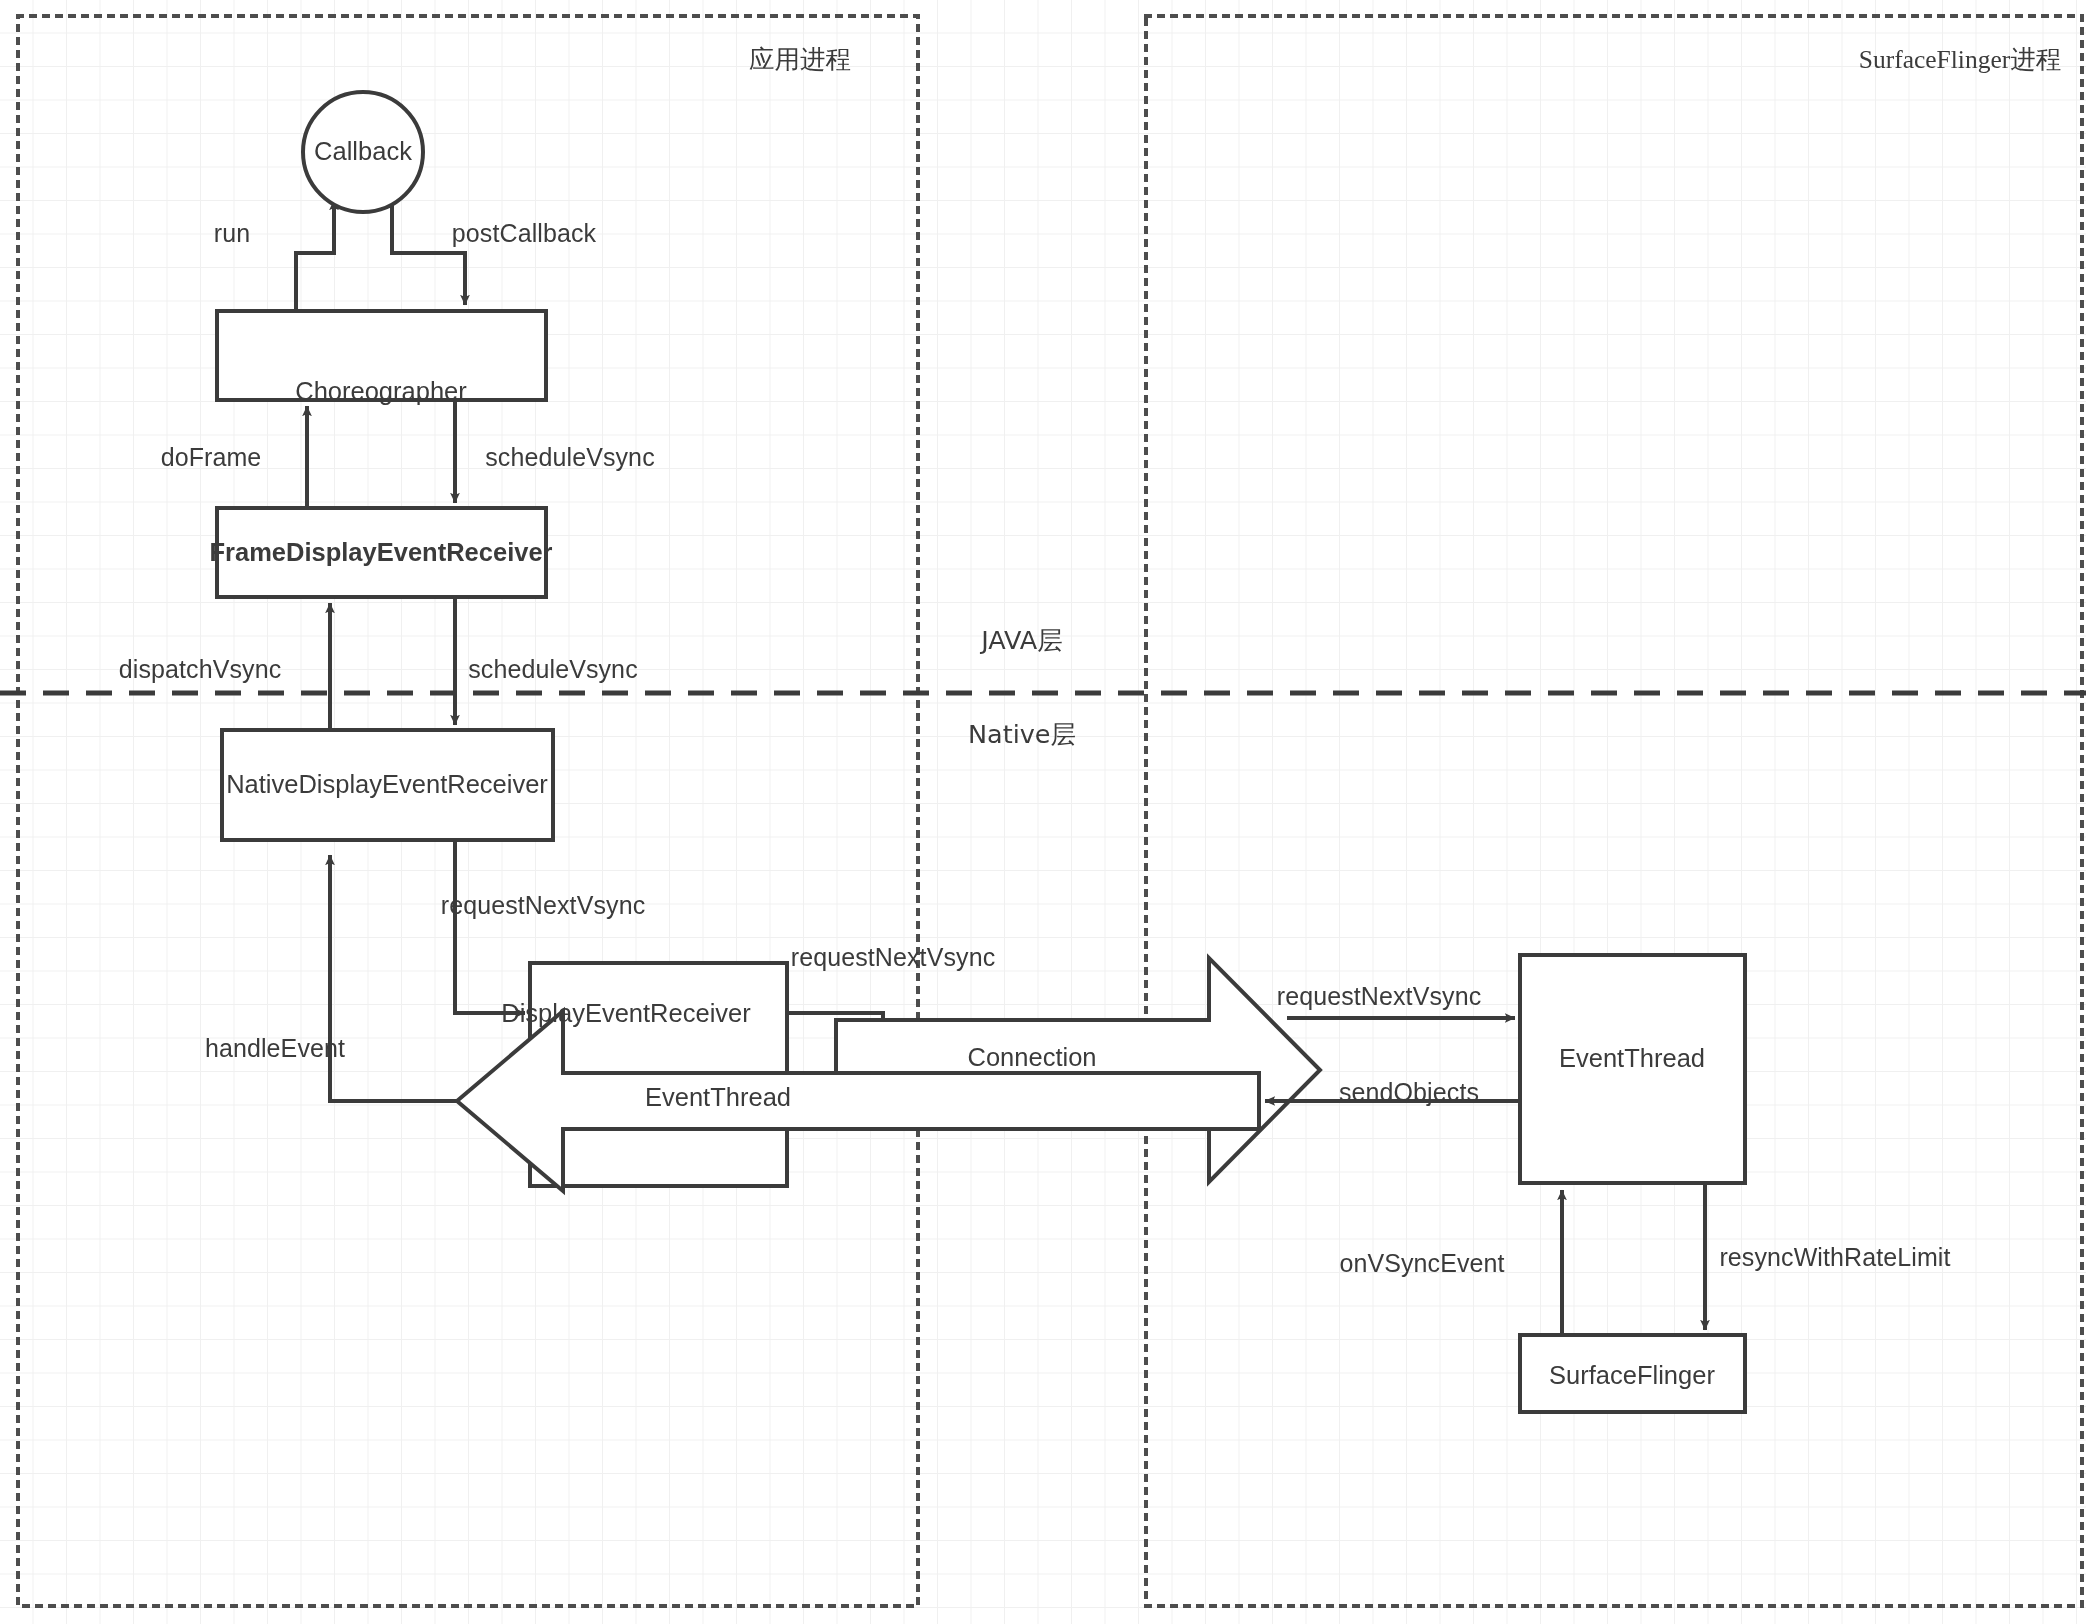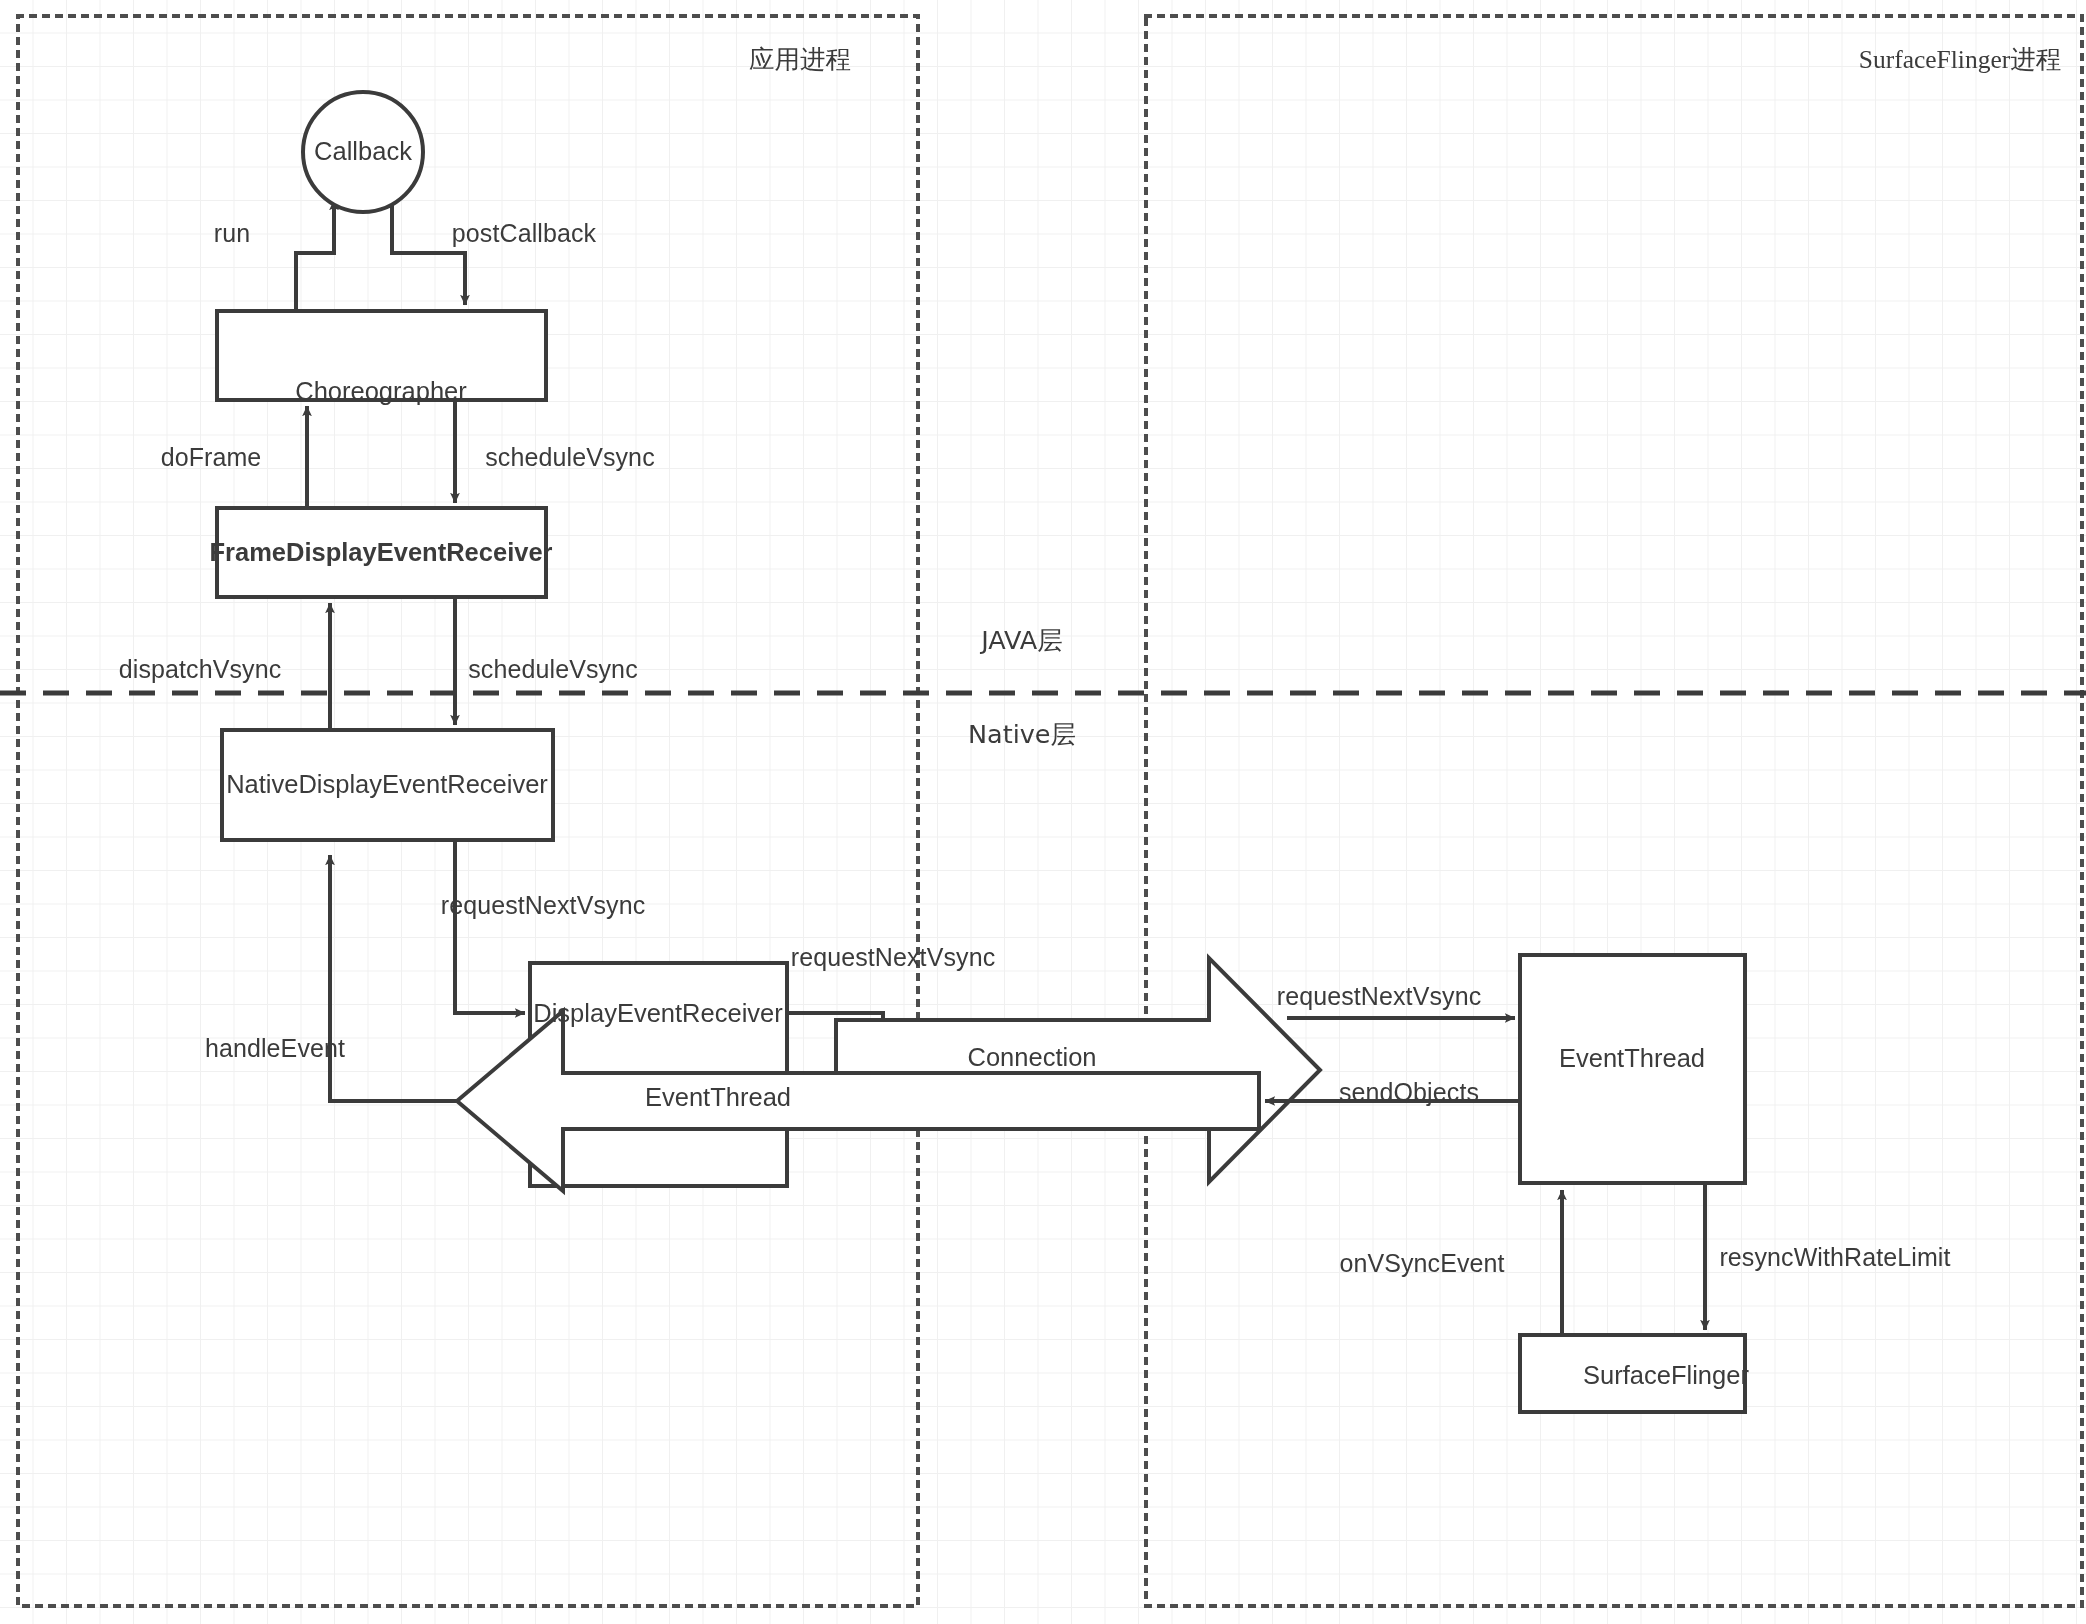--- a/index.html
+++ b/index.html
@@ -144,23 +144,23 @@
 
     <g>
       <circle cx="363" cy="152" r="60" fill="#ffffff" stroke="#3b3b3b" stroke-width="4"></circle>
     </g>
   </svg>
 
   <div class="nodelbl cn" style="left:363px;top:152px;">Callback</div>
   <div class="nodelbl cn" style="left:381px;top:356px;margin-top:36px;">Choreographer</div>
   <div class="nodelbl cn" style="left:381px;top:553px;font-weight:bold;">FrameDisplayEventReceiver</div>
   <div class="nodelbl cn" style="left:387px;top:785px;">NativeDisplayEventReceiver</div>
-  <div class="nodelbl cn" style="left:658px;top:1014px;">DisplayEventReceiver</div>
+  <div class="nodelbl cn" style="left:626px;top:1014px;">DisplayEventReceiver</div>
   <div class="nodelbl cn" style="left:1632px;top:1059px;">EventThread</div>
-  <div class="nodelbl cn" style="left:1632px;top:1376px;margin-left:34px;">SurfaceFlinger</div>
+  <div class="nodelbl cn" style="left:1632px;top:1376px;">SurfaceFlinger</div>
 
   <div class="nodelbl cn" style="left:1032px;top:1058px;">Connection</div>
   <div class="nodelbl cn" style="left:718px;top:1098px;">EventThread</div>
 
   <div class="nodelbl cn cjk" style="left:800px;top:60px;">应用进程</div>
   <div class="nodelbl cn cjk" style="left:1960px;top:60px;font-family:Liberation Serif, serif;">SurfaceFlinger进程</div>
 
   <div class="nodelbl cn cjk" style="left:1022px;top:641px;">JAVA层</div>
   <div class="nodelbl cn cjk" style="left:1022px;top:735px;">Native层</div>
 

